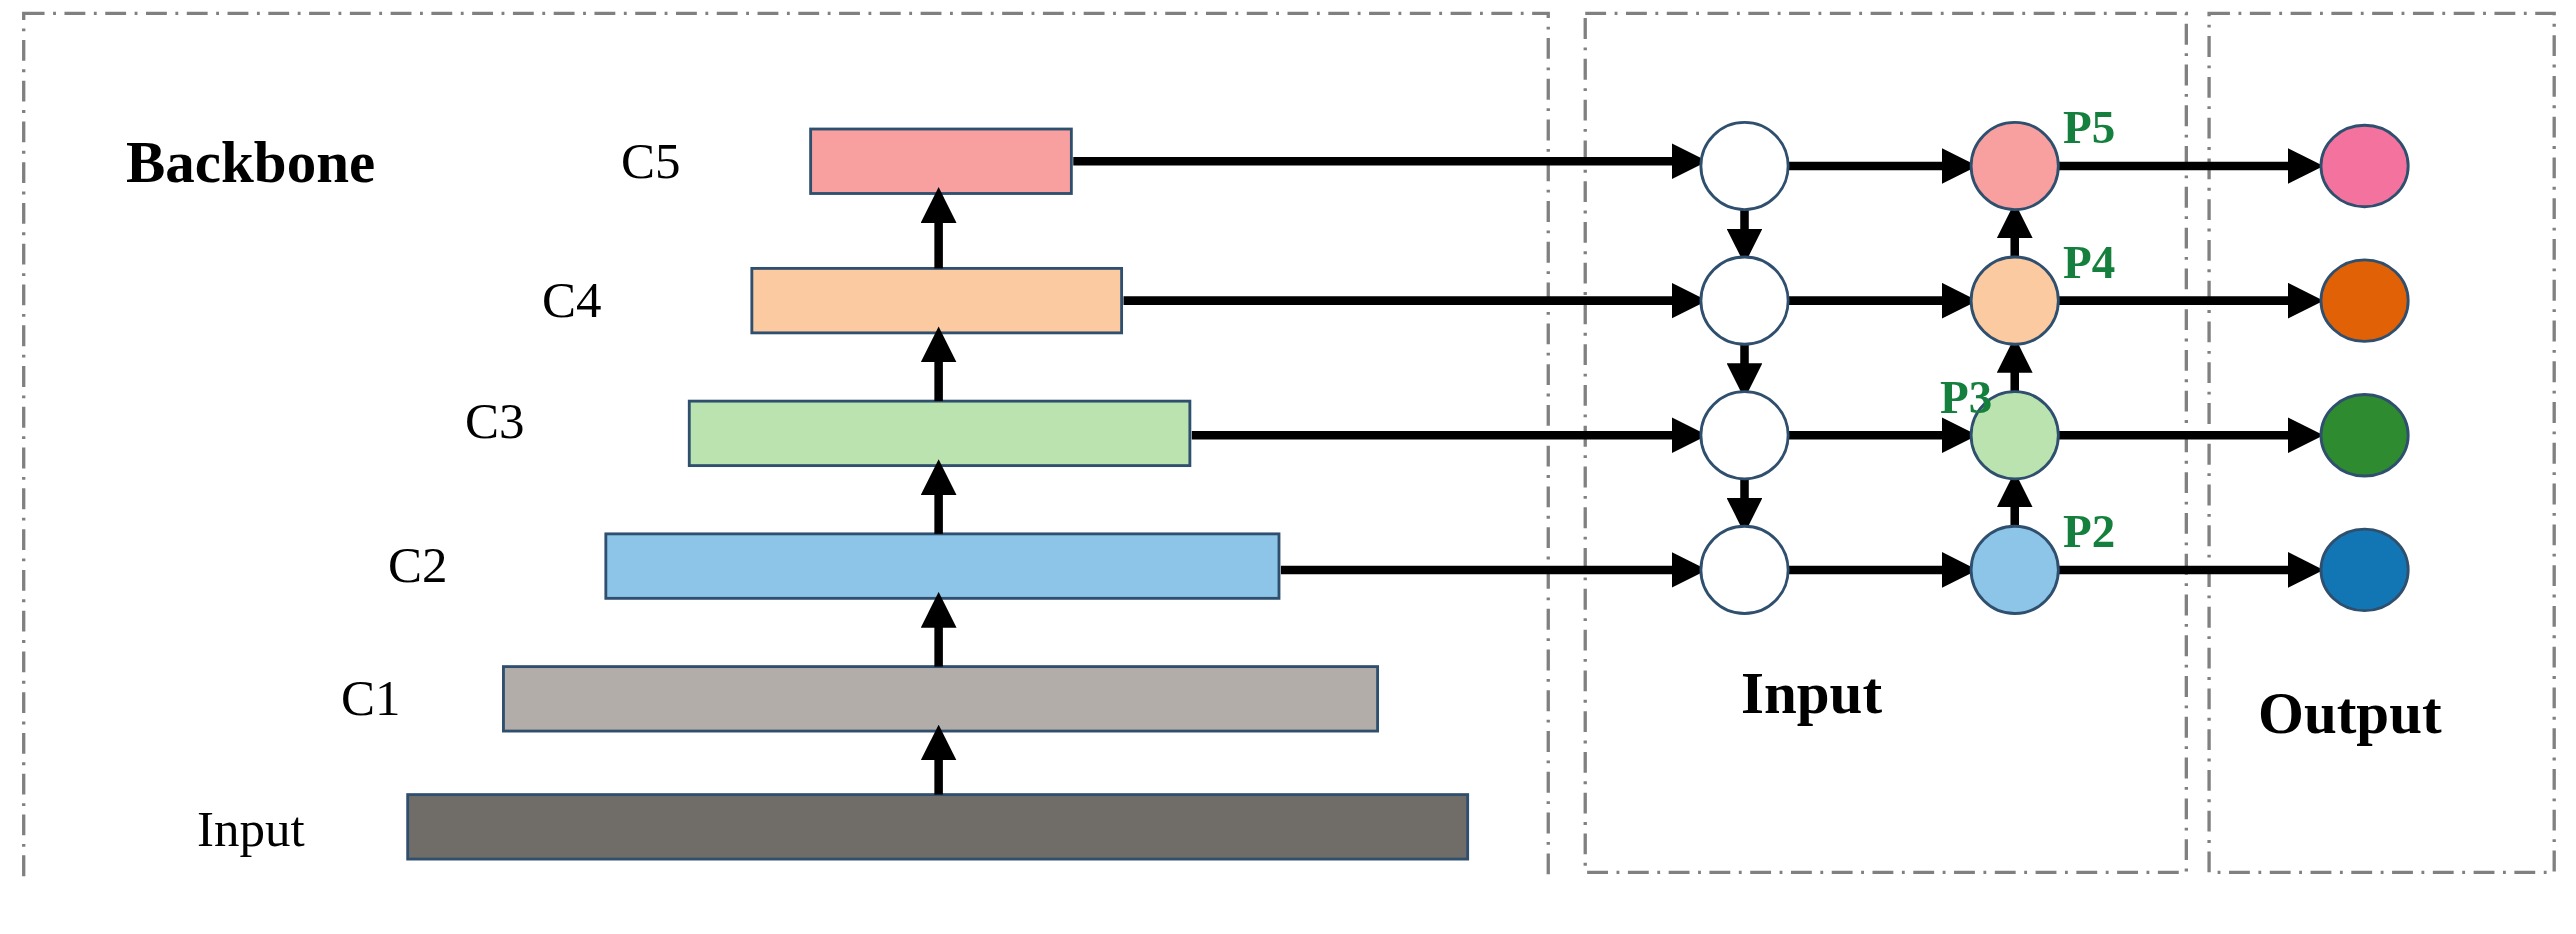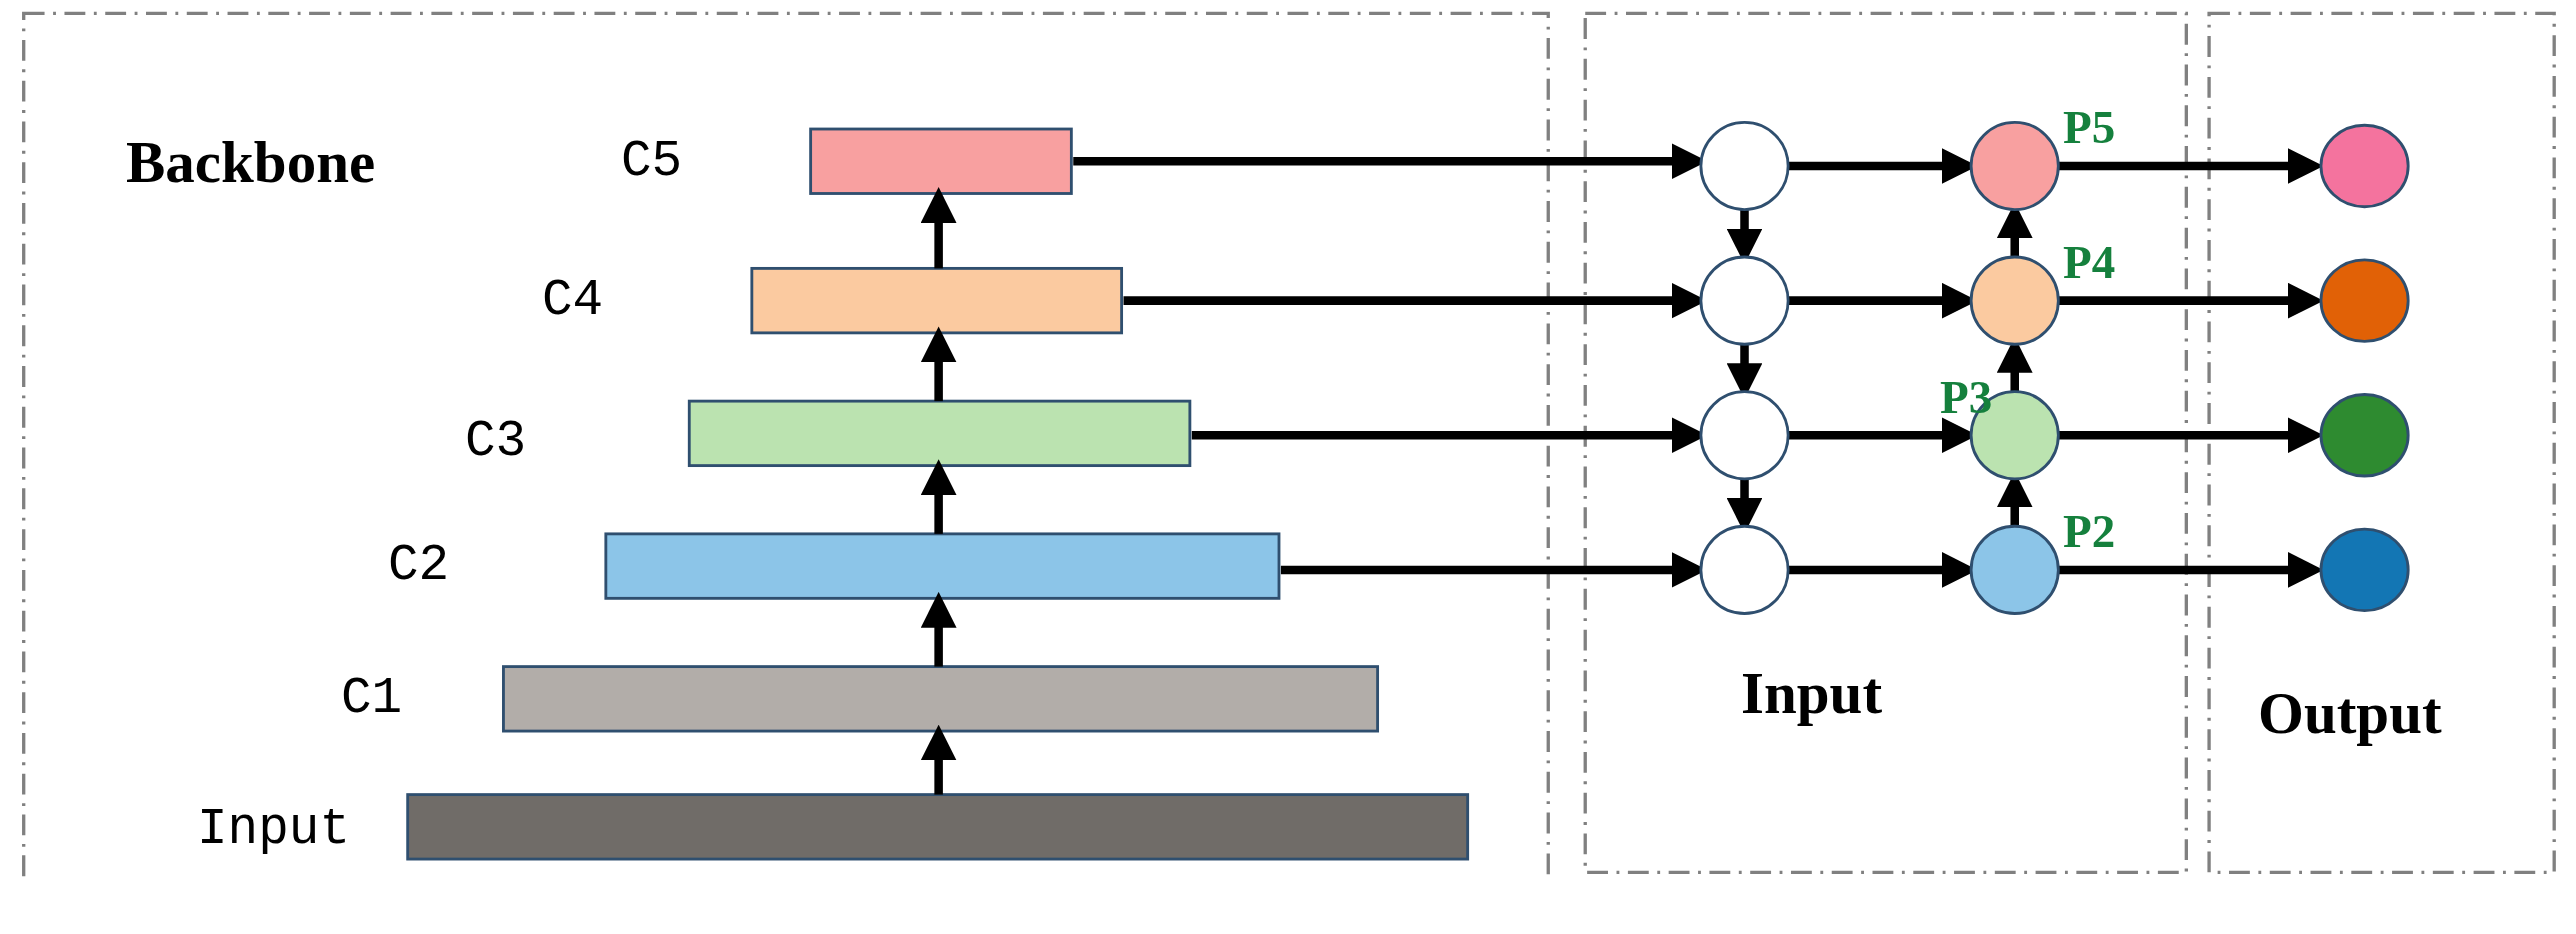--- a/index.html
+++ b/index.html
@@ -25,21 +25,21 @@
   .panel-label {
     position: absolute;
     font-family: "Liberation Serif", "DejaVu Serif", serif;
     font-weight: bold;
     color: #000000;
     white-space: nowrap;
     line-height: 1;
   }
   .stage-label {
     position: absolute;
-    font-family: Liberation Mono, monospace;
+    font-family: Liberation Serif, serif;
     font-weight: normal;
     color: #000000;
     white-space: nowrap;
     line-height: 1;
     font-size: 51px;
   }
   .p-label {
     position: absolute;
     font-family: "Liberation Serif", "DejaVu Serif", serif;
     font-weight: bold;
@@ -121,21 +121,21 @@
         <ellipse cx="2494" cy="601" rx="46" ry="43" fill="#1376B4" stroke="#2f4f6f" stroke-width="3"></ellipse>
       </g>
   </svg>
 
   <div id="text-layer">
       <div class="panel-label" style="left: 126px; top: 133px; font-size: 59px;">Backbone</div>
       <div class="panel-label" style="left: 1741px; top: 664px; font-size: 59px;">Input</div>
       <div class="panel-label" style="left: 2258px; top: 664px; font-size: 59px; margin-top: 20px;">Output</div>
       <div class="stage-label" style="left: 621px; top: 136px;">C5</div>
       <div class="stage-label" style="left: 542px; top: 275px;">C4</div>
-      <div class="stage-label" style="left: 465px; top: 416px;">C3</div>
+      <div class="stage-label" style="left: 465px; top: 396px;">C3</div>
       <div class="stage-label" style="left: 388px; top: 540px;">C2</div>
       <div class="stage-label" style="left: 305px; top: 673px; margin-left: 36px;">C1</div>
       <div class="stage-label" style="left: 197px; top: 804px;">Input</div>
       <div class="p-label" style="left: 2063px; top: 104px;">P5</div>
       <div class="p-label" style="left: 2063px; top: 239px;">P4</div>
       <div class="p-label" style="left: 1940px; top: 374px;">P3</div>
       <div class="p-label" style="left: 2063px; top: 508px; text-align: center;">P2</div>
     </div>
 
 </div>

